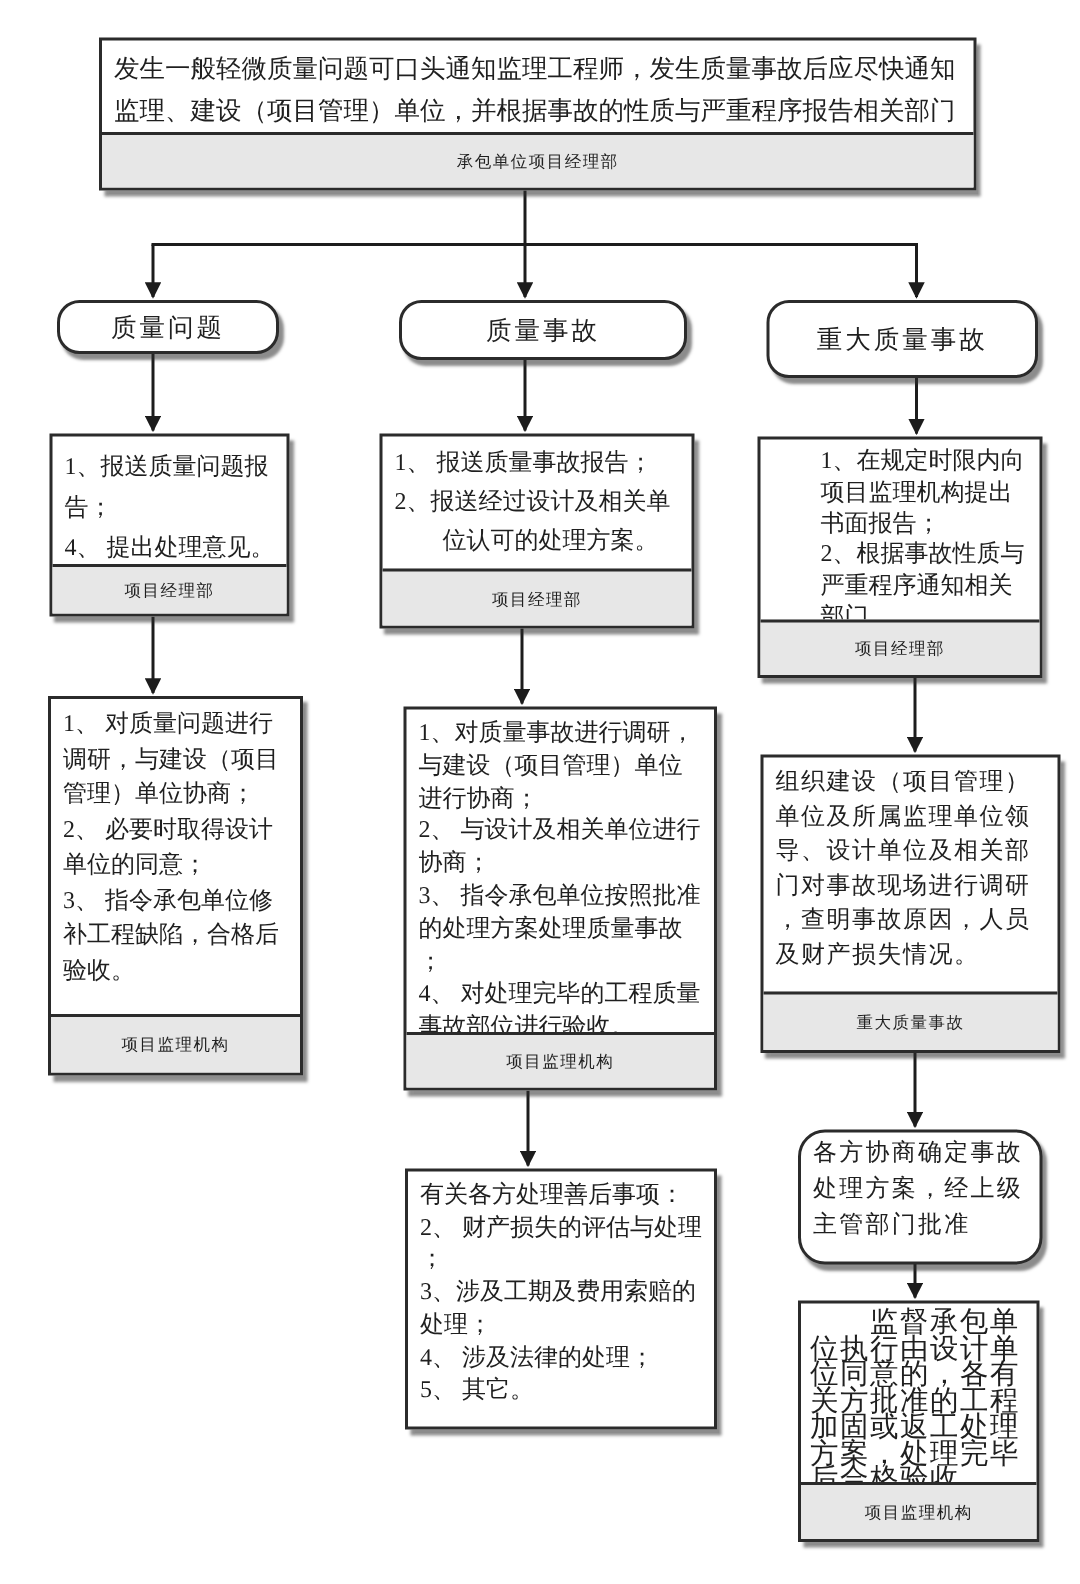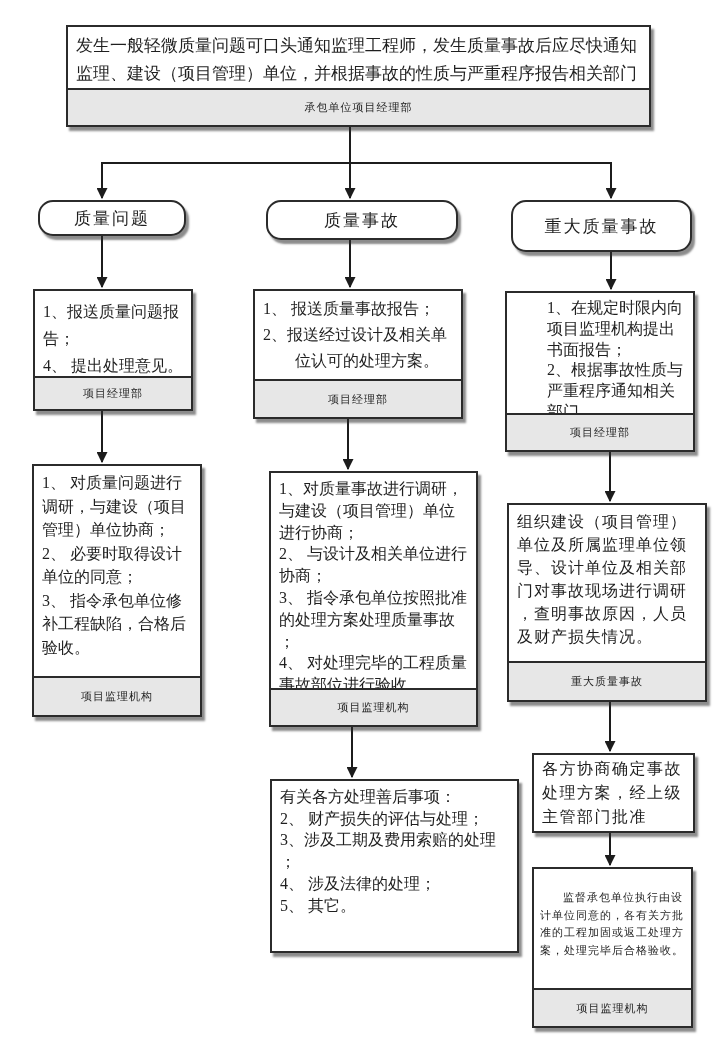--- a/index.html
+++ b/index.html
@@ -118,21 +118,21 @@
   <div class="box" style="left:269px;top:471px;width:209px;height:256px;">
     <div class="body" style="font-size:16px;line-height:21.8px;">
       <div class="item">1、对质量事故进行调研，与建设（项目管理）单位进行协商；</div>
       <div class="item">2、 与设计及相关单位进行协商；</div>
       <div class="item">3、 指令承包单位按照批准的处理方案处理质量事故；</div>
       <div class="item">4、 对处理完毕的工程质量事故部位进行验收。</div>
     </div>
     <div class="footer" style="height:37px;">项目监理机构</div>
   </div>
 
-  <div class="box" style="left:270px;top:779px;width:249px;height:174px;">
+  <div class="box" style="left:270px;top:779px;width:208px;height:174px;">
     <div class="body" style="font-size:16px;line-height:21.7px;">
       <div class="item">有关各方处理善后事项：</div>
       <div class="item">2、 财产损失的评估与处理；</div>
       <div class="item">3、涉及工期及费用索赔的处理；</div>
       <div class="item">4、 涉及法律的处理；</div>
       <div class="item">5、 其它。</div>
     </div>
   </div>
 
   <div class="box" style="left:505px;top:291px;width:190px;height:161px;">
@@ -143,26 +143,26 @@
     <div class="footer" style="height:37px;">项目经理部</div>
   </div>
 
   <div class="box" style="left:507px;top:503px;width:200px;height:199px;">
     <div class="body" style="font-size:16px;line-height:23px;letter-spacing:1px;">
       <div class="item">组织建设（项目管理）单位及所属监理单位领导、设计单位及相关部门对事故现场进行调研，查明事故原因，人员及财产损失情况。</div>
     </div>
     <div class="footer" style="height:39px;">重大质量事故</div>
   </div>
 
-  <div class="box" style="left:532px;top:753px;width:163px;height:80px;">
+  <div class="box" style="left:532px;top:753px;width:163px;height:90px;border-radius:18px;">
     <div class="body" style="font-size:16px;line-height:24px;letter-spacing:1.5px;padding:2px 8px;">
       <div class="item">各方协商确定事故处理方案，经上级主管部门批准</div>
     </div>
   </div>
 
   <div class="box" style="left:532px;top:867px;width:161px;height:161px;">
-    <div class="body" style="font-size:11px;line-height:17.5px;letter-spacing:1px;padding:20px 6px;">
+    <div class="body" style="font-size:19px;line-height:17.5px;letter-spacing:1px;padding:4px 6px;">
       <div class="item ti">监督承包单位执行由设计单位同意的，各有关方批准的工程加固或返工处理方案，处理完毕后合格验收。</div>
     </div>
     <div class="footer" style="height:38px;">项目监理机构</div>
   </div>
 
 </div>
 
 </body></html>

